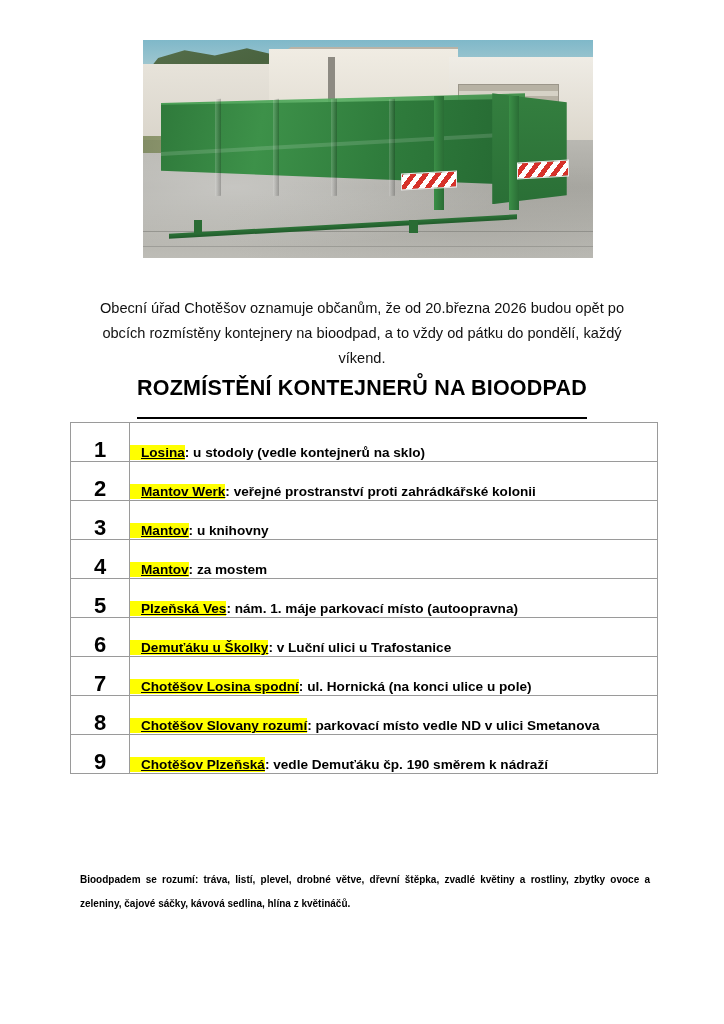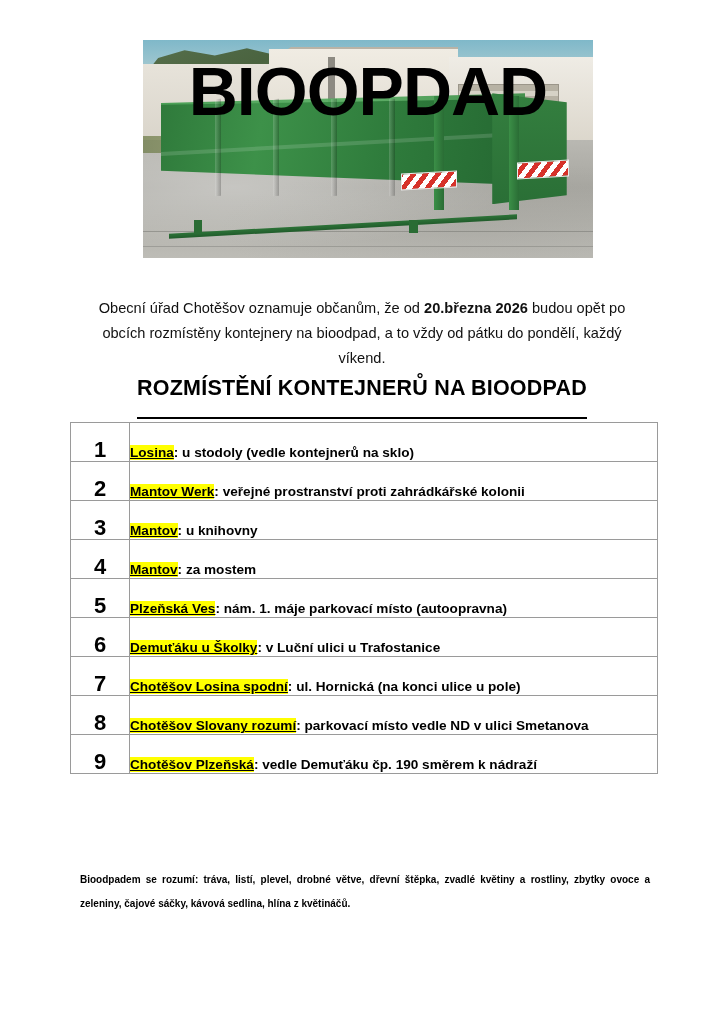--- a/index.html
+++ b/index.html
@@ -219,21 +219,21 @@
   .intro {
     position: absolute;
     left: 78px;
     top: 281px;
     width: 568px;
     text-align: center;
     font-size: 14.6px;
     line-height: 25px;
     color: #111111;
   }
-  .intro b { font-weight: 700; }
+  .intro b { font-weight: 400; }
 
   
   .main-heading {
     position: absolute;
     left: 62px;
     top: 376px;
     width: 600px;
     text-align: center;
     font-size: 21.5px;
     font-weight: 700;
@@ -273,20 +273,21 @@
     padding-left: 6px;
     padding-bottom: 2px;
     line-height: 1.15;
     white-space: nowrap;
     overflow: hidden;
   }
   td.desc .hl {
     background: #ffff00;
     text-decoration: underline;
     text-underline-offset: 1px;
+    padding-left: 11px;
   }
 
   
   .note {
     position: absolute;
     left: 80px;
     top: 858px;
     width: 570px;
     text-align: justify;
     text-align-last: left;
@@ -327,21 +328,20 @@
         <div class="cont-end"></div>
         <div class="post" style="left:66%"></div>
         <div class="post" style="left:84%"></div>
         <div class="hazard" style="left:58%; width:13%; top:62%"></div>
         <div class="hazard" style="left:86%; width:12%; top:54%"></div>
         <div class="runner"></div>
         <div class="leg" style="left:8%"></div>
         <div class="leg" style="left:60%"></div>
       </div>
     </div>
-    <div class="overlay-title">BIOOPDAD</div>
   </div>
 
   <p class="intro"><span>Obecní úřad Chotěšov oznamuje občanům, že od </span><b>20.března 2026</b><span> budou opět po obcích rozmístěny kontejnery na bioodpad, a to vždy od pátku do pondělí, každý víkend.</span></p>
 
   <div class="main-heading"><span>ROZMÍSTĚNÍ KONTEJNERŮ NA BIOODPAD</span></div>
 
   <table class="list">
     <tbody>
         <tr>
           <td class="num">1</td>

